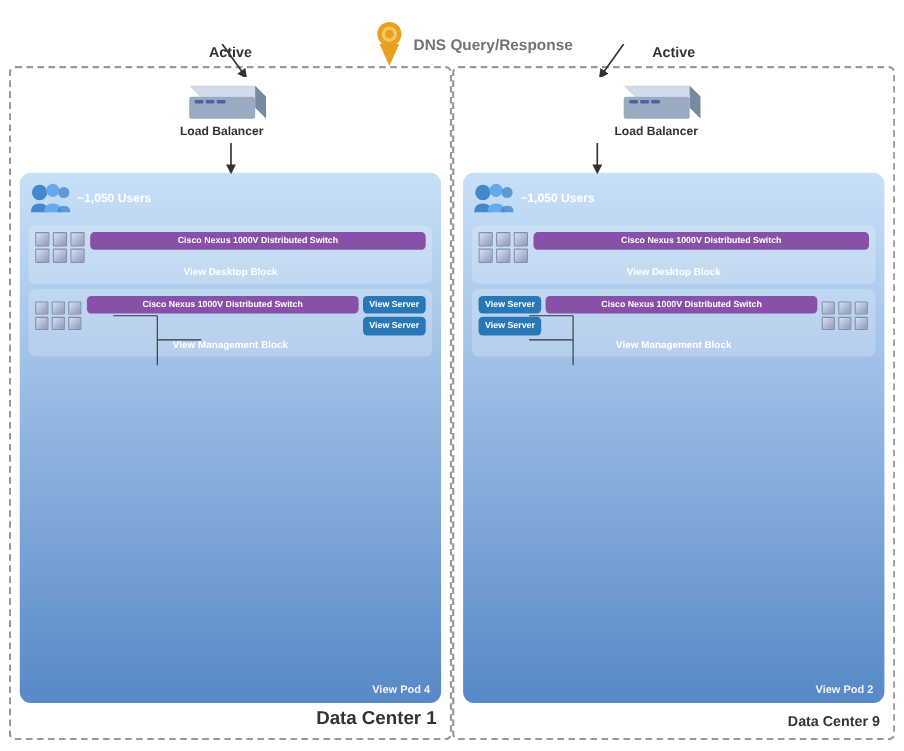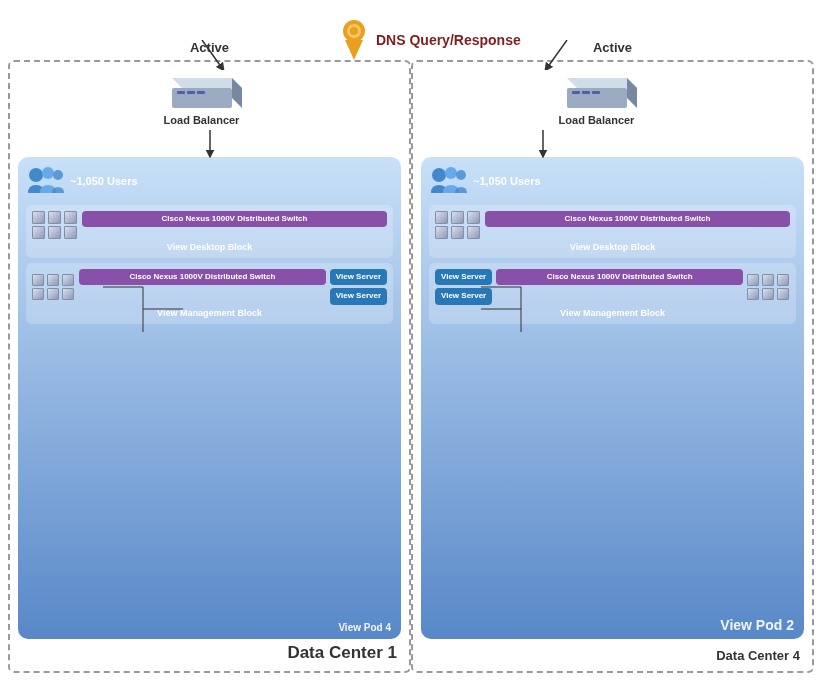--- a/index.html
+++ b/index.html
@@ -26,21 +26,21 @@
       top: 18px;
       left: 340px;
       display: flex;
       align-items: center;
       gap: 8px;
     }
 
     .dns-label {
       font-size: 14px;
       font-weight: bold;
-      color: #7f1d1d;
+      color: #737373;
     }
 
   </style>
 </head>
 <body>
 
 <div class="main-container">
 
   <div class="dns-section">
 
@@ -165,21 +165,21 @@
         </defs>
         <line x1="10" y1="0" x2="10" y2="24" stroke="#333" stroke-width="1.5" marker-end="url(#arr2)"></line>
       </svg>
 
     </div>
 
     <div style="flex:1; border:2px dashed #999; border-radius:6px; position:relative; padding:0;">
 
       <div style="position:absolute; top:-22px; left:50%; transform:translateX(-50%); font-size:13px; font-weight:bold; color:#333;">Active</div>
 
-      <div style="position:absolute; bottom:8px; right:12px; font-size:13px; font-weight:bold; color:#333;">Data Center 4</div>
+      <div style="position:absolute; bottom:8px; right:12px; font-size:13px; font-weight:bold; color:#333;">Data Center 9</div>
 
       <div style="position:absolute; top:8px; left:50%; transform:translateX(-70%); display:flex; flex-direction:column; align-items:center;">
 
         <svg width="60" height="30" style="position:absolute; top:-30px; left:-20px;">
           <defs>
             <marker id="arr3" markerWidth="6" markerHeight="6" refX="3" refY="3" orient="auto">
               <path d="M0,0 L6,3 L0,6 Z" fill="#333"></path>
             </marker>
           </defs>
           <line x1="30" y1="0" x2="10" y2="28" stroke="#333" stroke-width="1.5" marker-end="url(#arr3)"></line>
@@ -193,21 +193,21 @@
           <rect x="25" y="21" width="8" height="3" fill="#5060a0" rx="1"></rect>
           <rect x="35" y="21" width="8" height="3" fill="#5060a0" rx="1"></rect>
         </svg>
         <div style="font-size:11px; font-weight:bold; color:#333; margin-top:2px;">Load Balancer</div>
       </div>
 
       <div style="position:absolute; top:95px; left:8px; right:8px; bottom:32px;
                   background:linear-gradient(180deg,#c8e0f8 0%,#5888c8 100%);
                   border-radius:10px; padding:8px; overflow:hidden;">
 
-        <div style="position:absolute; bottom:6px; right:10px; font-size:14px; font-weight:bold; color:#fff; opacity:0.9;">View Pod 2</div>
+        <div style="position:absolute; bottom:6px; right:10px; font-size:10px; font-weight:bold; color:#fff; opacity:0.9;">View Pod 2</div>
 
         <div style="display:flex; align-items:center; gap:6px; margin-bottom:8px;">
           <svg width="38" height="32" viewBox="0 0 38 32">
             <circle cx="10" cy="10" r="7" fill="#4488cc"></circle>
             <path d="M2,28 Q2,20 10,20 Q18,20 18,28" fill="#4488cc"></path>
             <circle cx="22" cy="8" r="6" fill="#66aaee"></circle>
             <path d="M14,28 Q14,20 22,20 Q30,20 30,28" fill="#66aaee"></path>
             <circle cx="32" cy="10" r="5" fill="#4488cc" opacity="0.8"></circle>
             <path d="M26,28 Q26,22 32,22 Q38,22 38,28" fill="#4488cc" opacity="0.8"></path>
           </svg>

